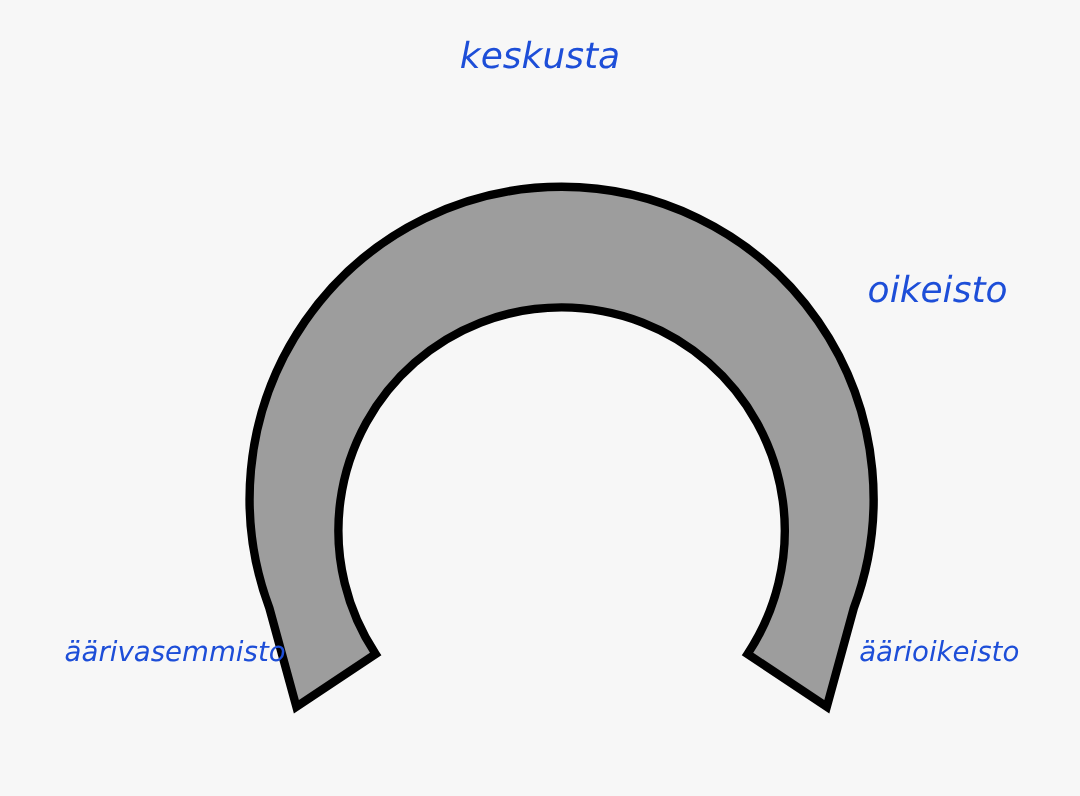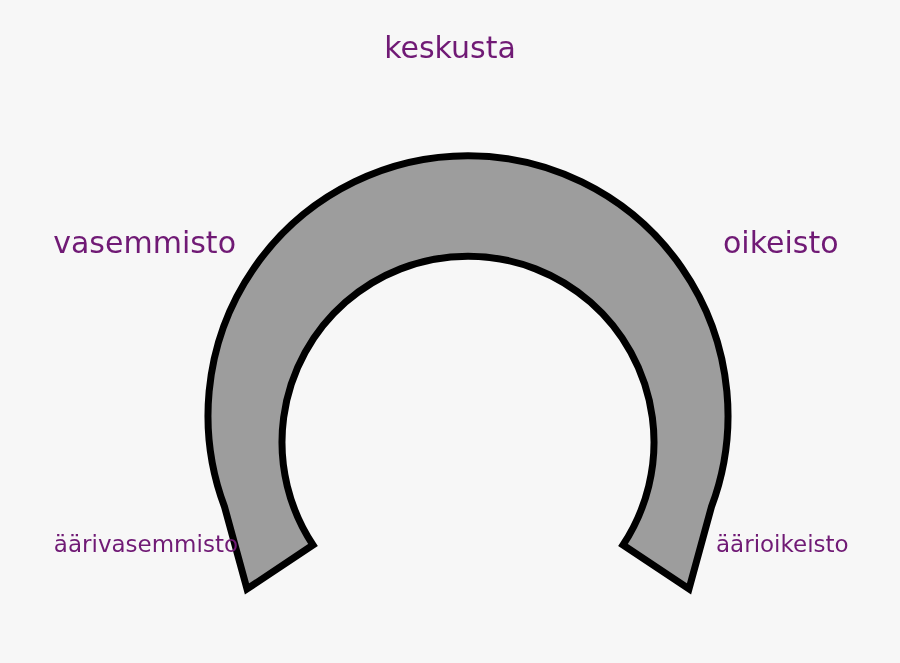--- a/index.html
+++ b/index.html
@@ -23,24 +23,25 @@
   #horseshoe-svg {
     position: absolute;
     left: 0;
     top: 0;
     width: 900px;
     height: 663px;
     display: block;
   }
   .label {
     position: absolute;
-    color: #701a75;
+    color: #1d4ed8;
     white-space: nowrap;
     line-height: 1;
     letter-spacing: 0px;
+    font-style: italic;
   }
   .label-major {
     font-size: 30px;
   }
   .label-minor {
     font-size: 23px;
     text-align: right;
   }
   #label-keskusta {
     left: 450px;
@@ -78,21 +79,20 @@
              A 260 260 0 1 1 711.4 507.1
              L 689.0 589.0
              L 623.0 545.0
              A 186 186 0 1 0 313.0 545.0
              L 247.0 589.0
              Z" fill="#9d9d9d" stroke="#000000" stroke-width="7" stroke-linejoin="miter" stroke-miterlimit="10"></path>
   </svg>
 
   <div class="label label-major" id="label-keskusta">keskusta</div>
 
-  <div class="label label-major" id="label-vasemmisto">vasemmisto</div>
 
   <div class="label label-major" id="label-oikeisto">oikeisto</div>
 
   <div class="label label-minor" id="label-aarivasemmisto">äärivasemmisto</div>
 
   <div class="label label-minor" id="label-aarioikeisto">äärioikeisto</div>
 
 </div>
 
 </body></html>

